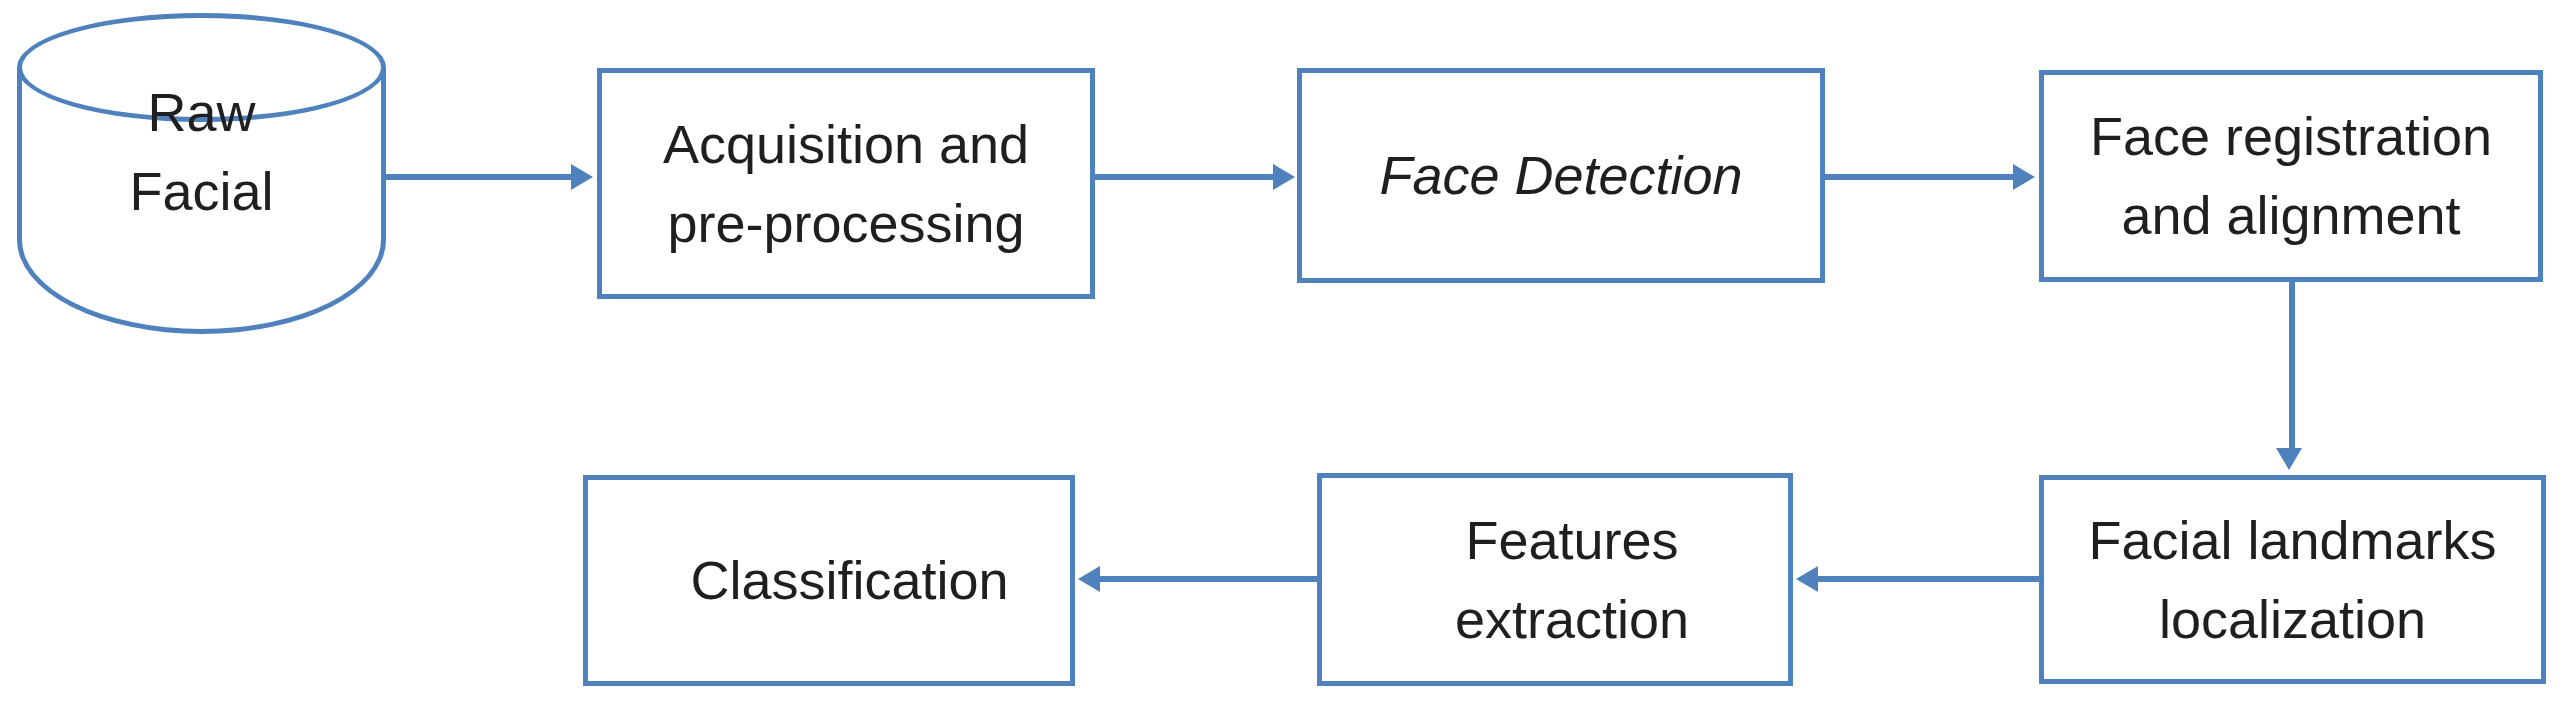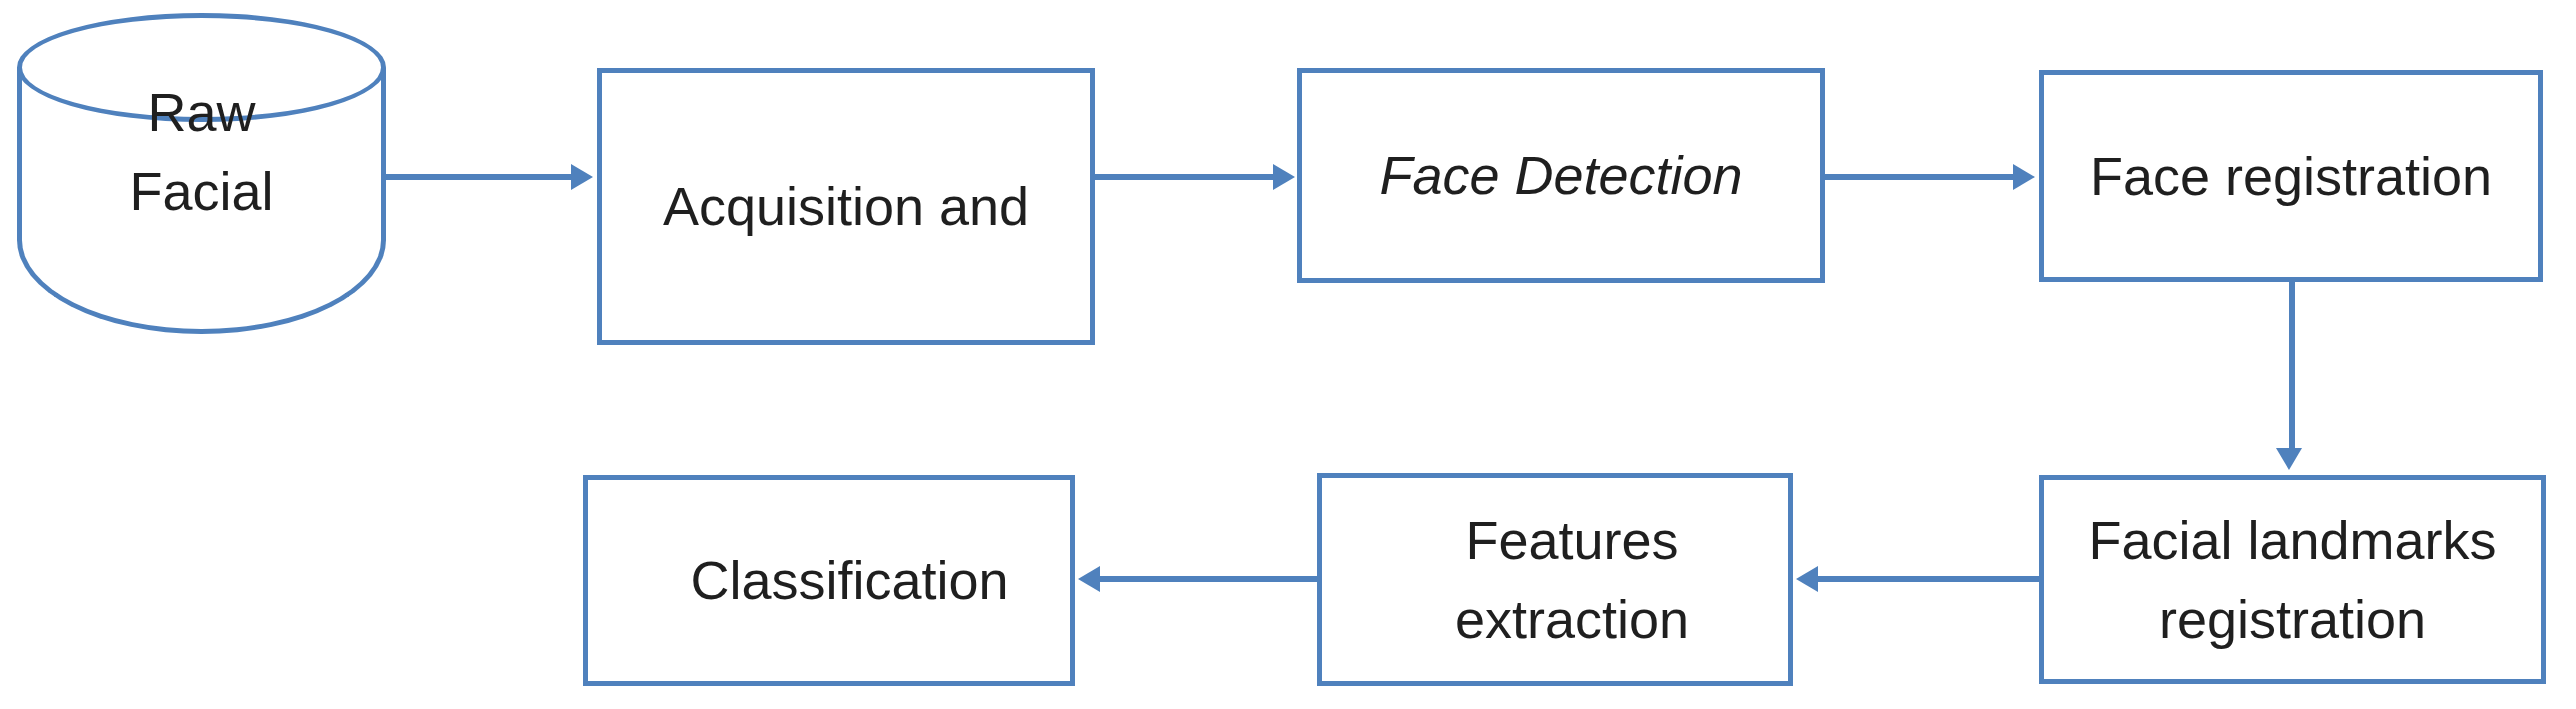--- a/index.html
+++ b/index.html
@@ -88,44 +88,46 @@
     <div class="cyl-body"></div>
     <div class="cyl-label">
       <span>Raw</span>
       <span>Facial</span>
     </div>
   </div>
 
   <div class="hline" style="left:386px;top:174px;width:186px;"></div>
   <div class="head-right" style="left:571px;top:164px;"></div>
 
-  <div class="box" style="left:597px;top:68px;width:498px;height:277px;">
+  <div class="box" style="left:597px;top:68px;width:498px;height:231px;">
     <span>Acquisition and</span>
+    <span>pre-processing</span>
   </div>
 
   <div class="hline" style="left:1094px;top:174px;width:182px;"></div>
   <div class="head-right" style="left:1273px;top:164px;"></div>
 
   <div class="box" style="left:1297px;top:68px;width:528px;height:215px;font-style:italic;">
     <span>Face Detection</span>
   </div>
 
   <div class="hline" style="left:1825px;top:174px;width:192px;"></div>
   <div class="head-right" style="left:2013px;top:164px;"></div>
 
   <div class="box" style="left:2039px;top:70px;width:504px;height:212px;">
     <span>Face registration</span>
+    <span>and alignment</span>
   </div>
 
   <div class="vline" style="left:2289px;top:282px;height:168px;"></div>
   <div class="head-down" style="left:2276px;top:448px;"></div>
 
   <div class="box" style="left:2039px;top:475px;width:507px;height:209px;text-align:center;">
     <span>Facial landmarks</span>
-    <span>registration</span>
+    <span>localization</span>
   </div>
 
   <div class="hline" style="left:1817px;top:576px;width:222px;"></div>
   <div class="head-left" style="left:1796px;top:566px;"></div>
 
   <div class="box" style="left:1317px;top:473px;width:476px;height:213px;padding-left:34px;">
     <span>Features</span>
     <span>extraction</span>
   </div>
 

